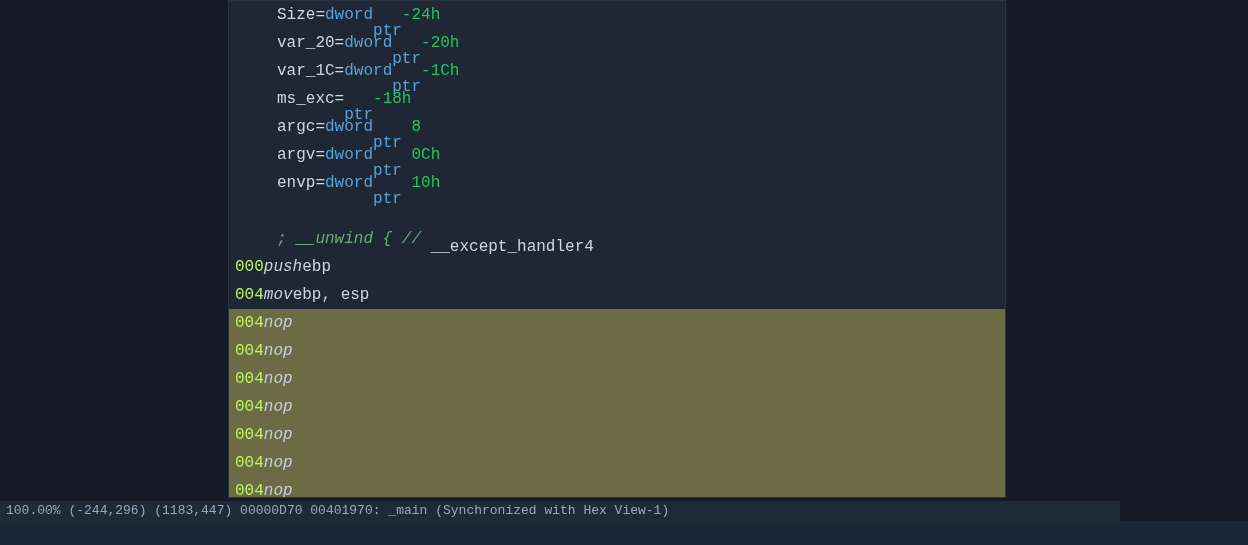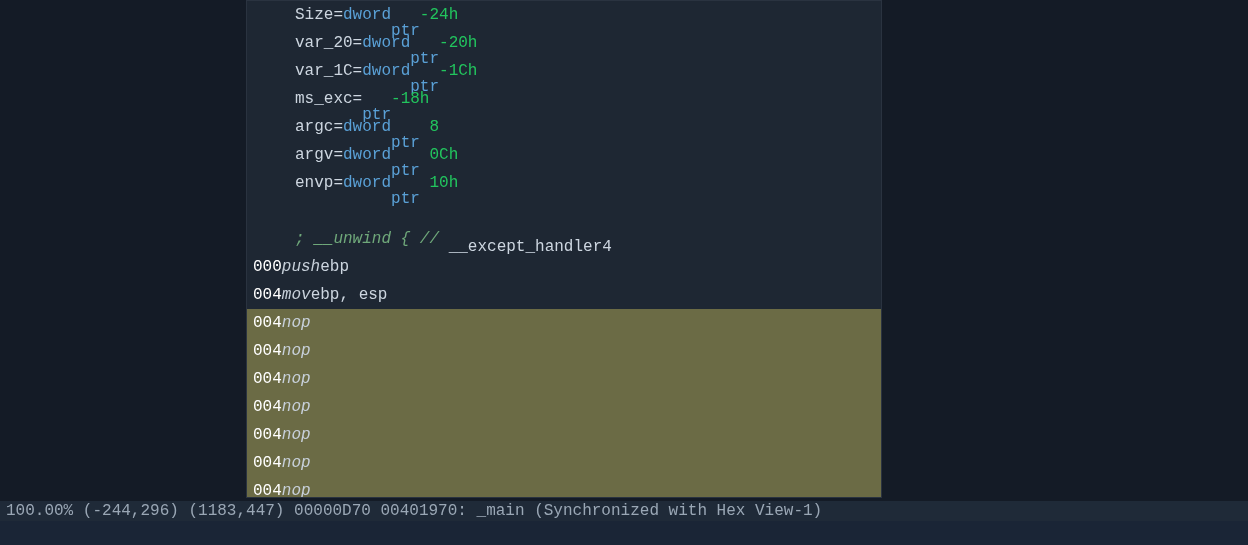--- a/index.html
+++ b/index.html
@@ -13,57 +13,57 @@
     color: #cdd6e0;
   }
   .viewport {
     position: relative;
     width: 1248px;
     height: 545px;
     background: #141b26;
   }
   .code-block {
     position: absolute;
-    left: 246px;
+    left: 228px;
     top: 0;
-    width: 636px;
+    width: 778px;
     height: 498px;
     background: #1e2733;
     border: 1px solid #2a3340;
     overflow: hidden;
   }
   .code-line {
     display: flex;
     height: 28px;
     line-height: 28px;
     white-space: pre;
     padding-left: 6px;
   }
   .code-line.sel {
     background: #6b6b45;
   }
-  .code-line .offset { color: #ffffff; text-align: center; }
+  .code-line .offset { color: #bef264; text-align: center; }
   .code-line .mnemonic { color: #c7d0da; font-style: italic; }
   .code-line .operand { color: #cdd6e0; }
   .tk-varname { color: #cdd6e0; }
   .tk-type { color: #5aa0d6; text-align: right; }
   .tk-ptr { color: #5aa0d6; margin-top: 16px; }
   .tk-num { color: #22c55e; }
   .tk-comment { color: #6fa87a; font-style: italic; }
   .tk-handler { color: #cdd6e0; margin-top: 8px; }
   .status-bar {
     position: absolute;
     left: 0;
     bottom: 24px;
-    width: 1248px;
+    width: 1120px;
     height: 20px;
     line-height: 20px;
     background: #1f2a38;
     color: #9aa7b5;
-    font-size: 16px;
+    font-size: 13px;
     padding-left: 6px;
     white-space: pre;
     margin-top: 12px;
   }
   .bottom-strip {
     position: absolute;
     left: 0;
     bottom: 0;
     width: 1248px;
     height: 24px;

